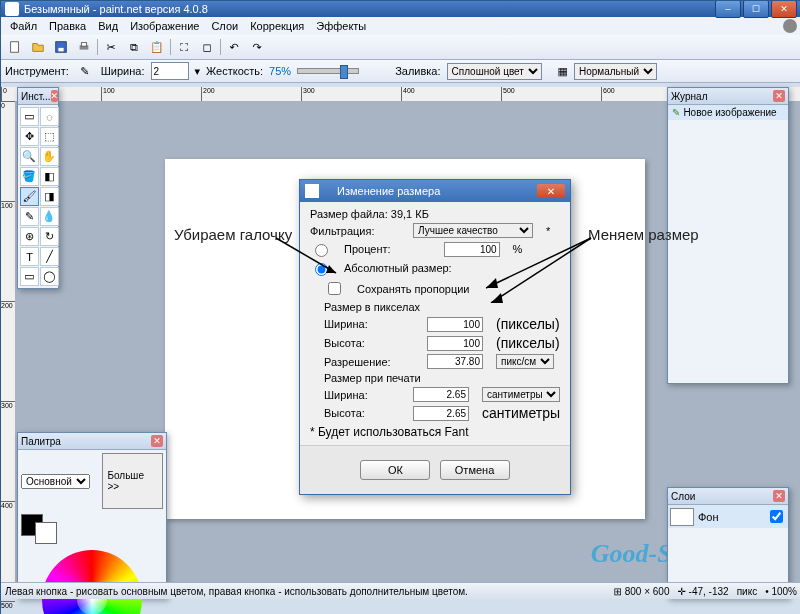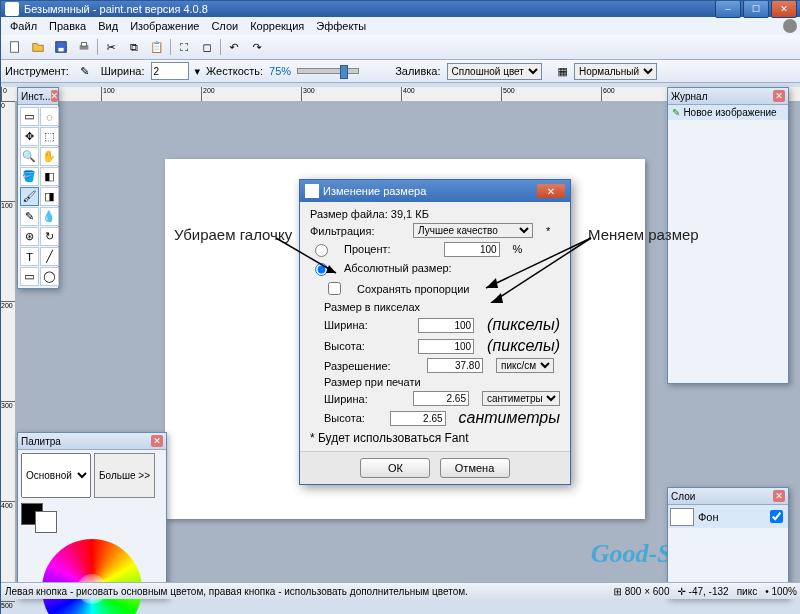--- a/index.html
+++ b/index.html
@@ -33,48 +33,48 @@
 .statusbar .sr{display:flex;gap:8px;margin-left:20px;}
 
 .panel{position:absolute;background:#eef3fa;border:1px solid #6a8ab0;box-shadow:2px 2px 6px rgba(0,0,0,0.3);}
 .panel-title{height:16px;background:linear-gradient(#e0eaf6,#c6d6ec);border-bottom:1px solid #9ab;display:flex;align-items:center;padding:0 3px;font-size:10px;}
 .panel-title .x{margin-left:auto;width:12px;height:12px;background:#d77;color:#fff;display:flex;align-items:center;justify-content:center;font-size:9px;border-radius:2px;}
 .tools{top:86px;left:16px;width:40px;}
 .tools .grid{display:grid;grid-template-columns:1fr 1fr;gap:1px;padding:2px;}
 .tools .tool{width:17px;height:17px;border:1px solid #bcd;background:#fff;display:flex;align-items:center;justify-content:center;}
 .tools .tool.sel{background:#cde4ff;border-color:#4a88cc;}
 .colors{bottom:16px;left:16px;width:148px;height:165px;}
-.colors .row1{display:flex;padding:3px;gap:3px;}
+.colors .row1{display:flex;align-items:center;padding:3px;gap:12px;}
 .colors select{font-size:10px;width:70px;}
 .colors .more{font-size:10px;border:1px solid #888;padding:16px 4px;background:#eee;}
 .colors .swatch{display:flex;padding:2px 3px;}
 .colors .sw{width:20px;height:20px;border:1px solid #666;}
 .wheel{width:100px;height:100px;border-radius:50%;margin:4px auto;background:conic-gradient(red,yellow,lime,cyan,blue,magenta,red);position:relative;}
 .wheel::after{content:"";position:absolute;top:35%;left:35%;width:30%;height:30%;background:radial-gradient(#fff,rgba(255,255,255,0));border-radius:50%;}
 .palette-row{height:8px;margin:0 3px;background:linear-gradient(90deg,#000,#444,#888,#ccc,#fff,#f00,#f80,#ff0,#0f0,#0ff,#00f,#80f,#f0f);}
 .history{top:86px;right:12px;width:120px;height:295px;}
 .history .item{padding:2px 4px;background:#d8e8f8;font-size:10px;display:flex;align-items:center;gap:3px;}
 .layers{bottom:16px;right:12px;width:120px;height:110px;}
 .layers .layer{display:flex;align-items:center;padding:2px;gap:4px;background:#d8e8f8;}
 .layers .thumb{width:22px;height:16px;background:#fff;border:1px solid #888;}
 .layers input[type=checkbox]{margin-left:auto;}
 
 .dialog{position:absolute;top:178px;left:298px;width:270px;background:#f0f0f0;border:1px solid #3a6aa8;box-shadow:3px 3px 10px rgba(0,0,0,0.4);}
-.dialog-title{height:22px;background:linear-gradient(#5a8ed0,#3a70b8);color:#fff;display:flex;align-items:center;padding:0 5px;font-size:11px;}
+.dialog-title{height:22px;background:linear-gradient(#5a8ed0,#3a70b8);color:#fff;display:flex;align-items:center;padding:0 5px;font-size:11px;gap:14px;}
 .dialog-title .dicon{width:14px;height:14px;background:#fff;margin-right:4px;}
 .dialog-title .x{margin-left:auto;width:28px;height:14px;background:linear-gradient(#e07a5f,#c94a2a);border-radius:2px;display:flex;align-items:center;justify-content:center;color:#fff;font-size:10px;}
 .dialog-body{padding:6px 10px;font-size:11px;}
 .drow{display:flex;align-items:center;margin:3px 0;gap:13px;}
 .drow label{width:90px;}
 .drow input[type=text]{width:50px;font-size:10px;border:1px solid #888;text-align:right;padding:1px 2px;}
 .drow select{font-size:10px;border:1px solid #888;}
-.drow .unit{font-size:16px;font-style:italic;}
+.drow .unit{font-size:14px;}
 .indent{margin-left:14px;}
 .dfoot{padding:6px;text-align:center;border-top:1px solid #ccc;background:#e8e8e8;}
-.dfoot button{width:70px;height:20px;font-size:11px;margin:0 3px;border:1px solid #888;background:linear-gradient(#fff,#e0e0e0);border-radius:3px;}
+.dfoot button{width:70px;height:20px;font-size:11px;margin:8px 3px;border:1px solid #888;background:linear-gradient(#fff,#e0e0e0);border-radius:3px;}
 
 .annot{position:absolute;font-size:15px;color:#222;font-family:Arial;}
 .arrow{position:absolute;pointer-events:none;}
 </style>
 </head>
 <body>
 
 <div class="app">
 
   <div class="titlebar">

